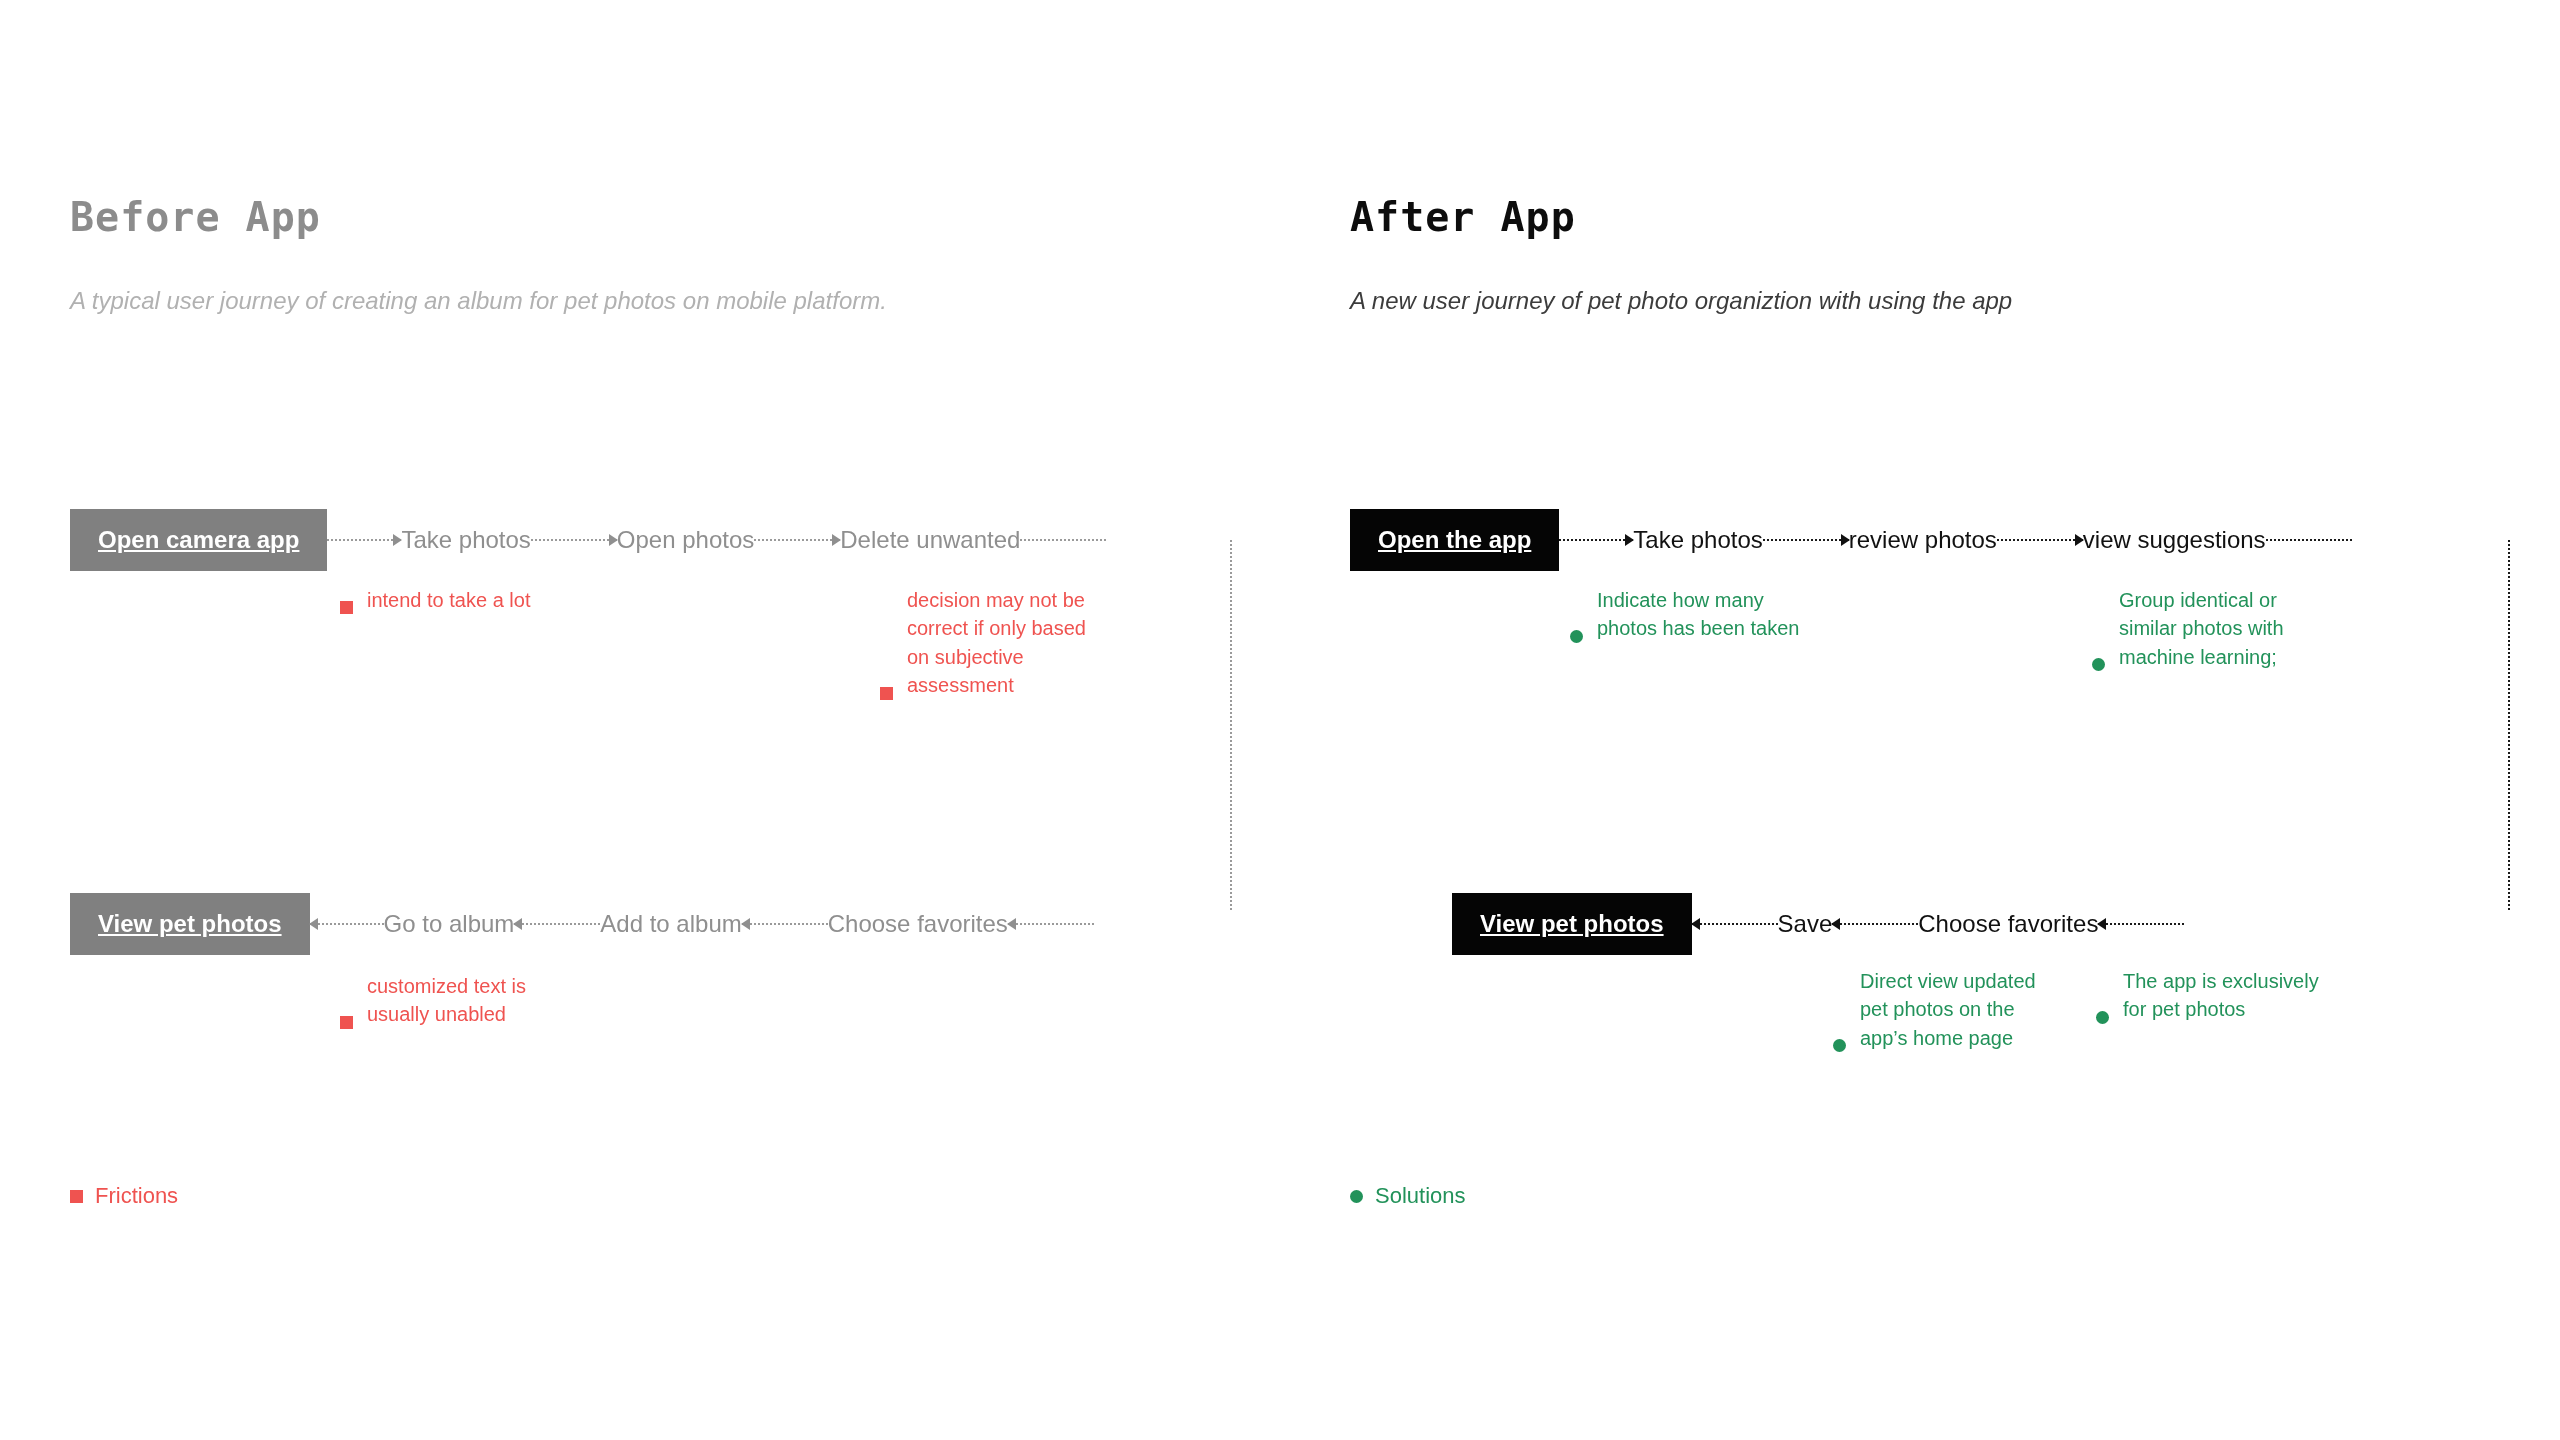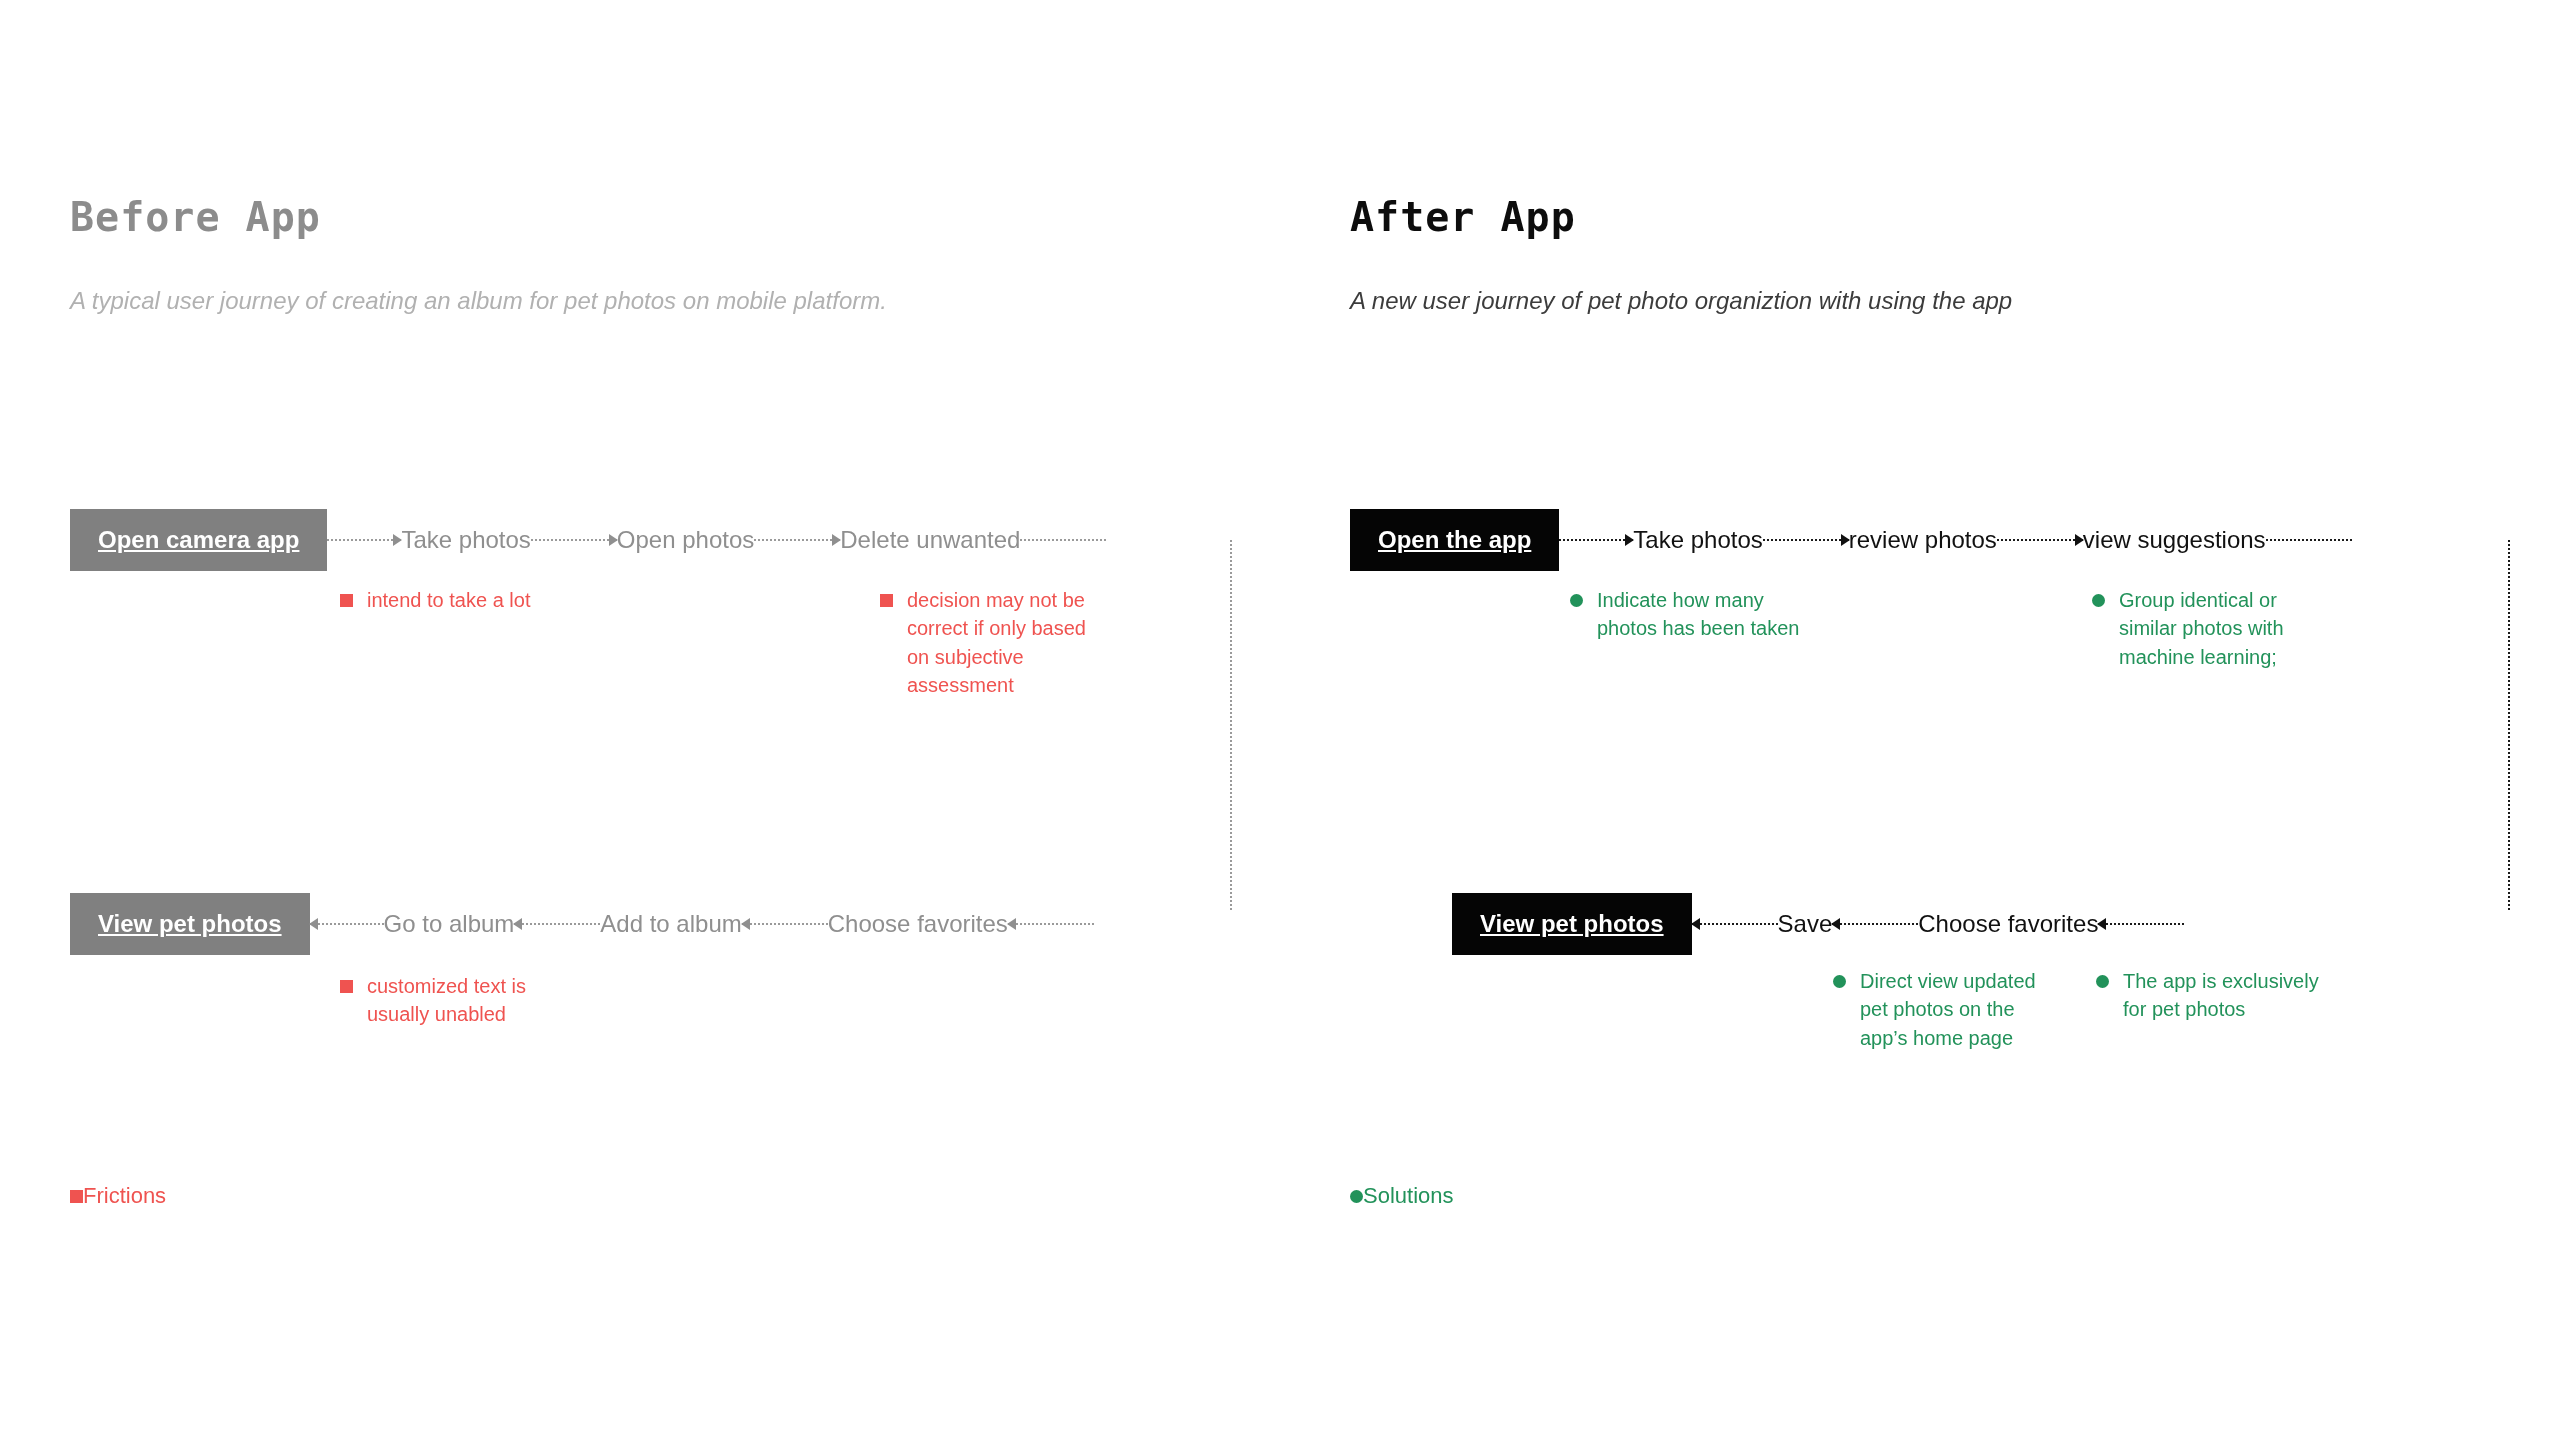--- a/index.html
+++ b/index.html
@@ -132,21 +132,21 @@
     position: absolute;
     border-left: 2px dotted #9a9a9a;
     width: 0;
   }
   .after .wrap-line { border-left-color: #1a1a1a; }
 
   
   .note {
     position: absolute;
     display: flex;
-    align-items: flex-start;
+    align-items: flex-end;
     gap: 14px;
     width: 230px;
   }
   .note .marker {
     flex: 0 0 auto;
     margin-top: 8px;
   }
   .marker.square {
     width: 13px; height: 13px;
     background: #ef5350;
@@ -163,21 +163,21 @@
   .before .note .note-text { color: #ef5350; }
   .after  .note .note-text { color: #22925a; }
 
   
   .legend {
     position: absolute;
     left: 70px;
     top: 1185px;
     display: flex;
     align-items: center;
-    gap: 0;
+    gap: 12px;
   }
   .legend .legend-label {
     font-size: 22px;
     line-height: 1;
   }
   .before .legend .legend-label { color: #ef5350; }
   .after  .legend .legend-label { color: #22925a; }
 </style>
 </head>
 <body>

